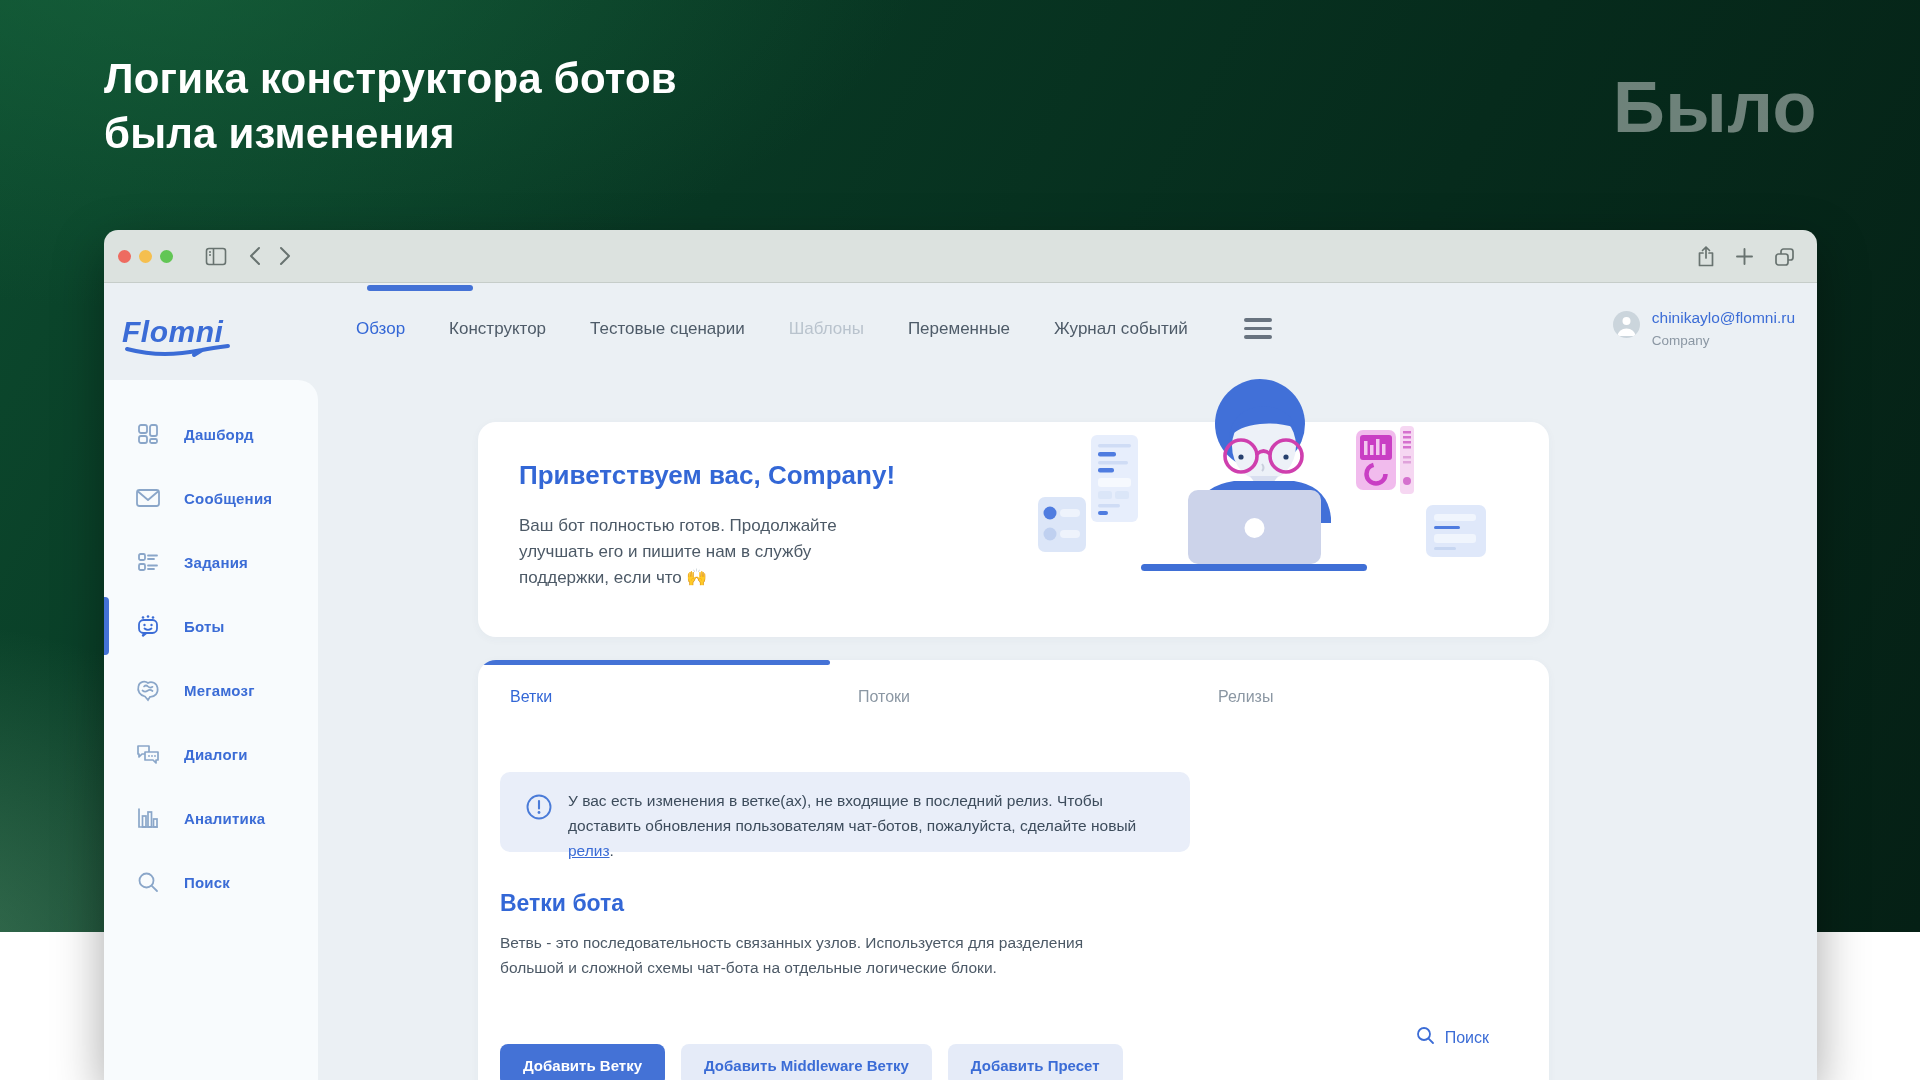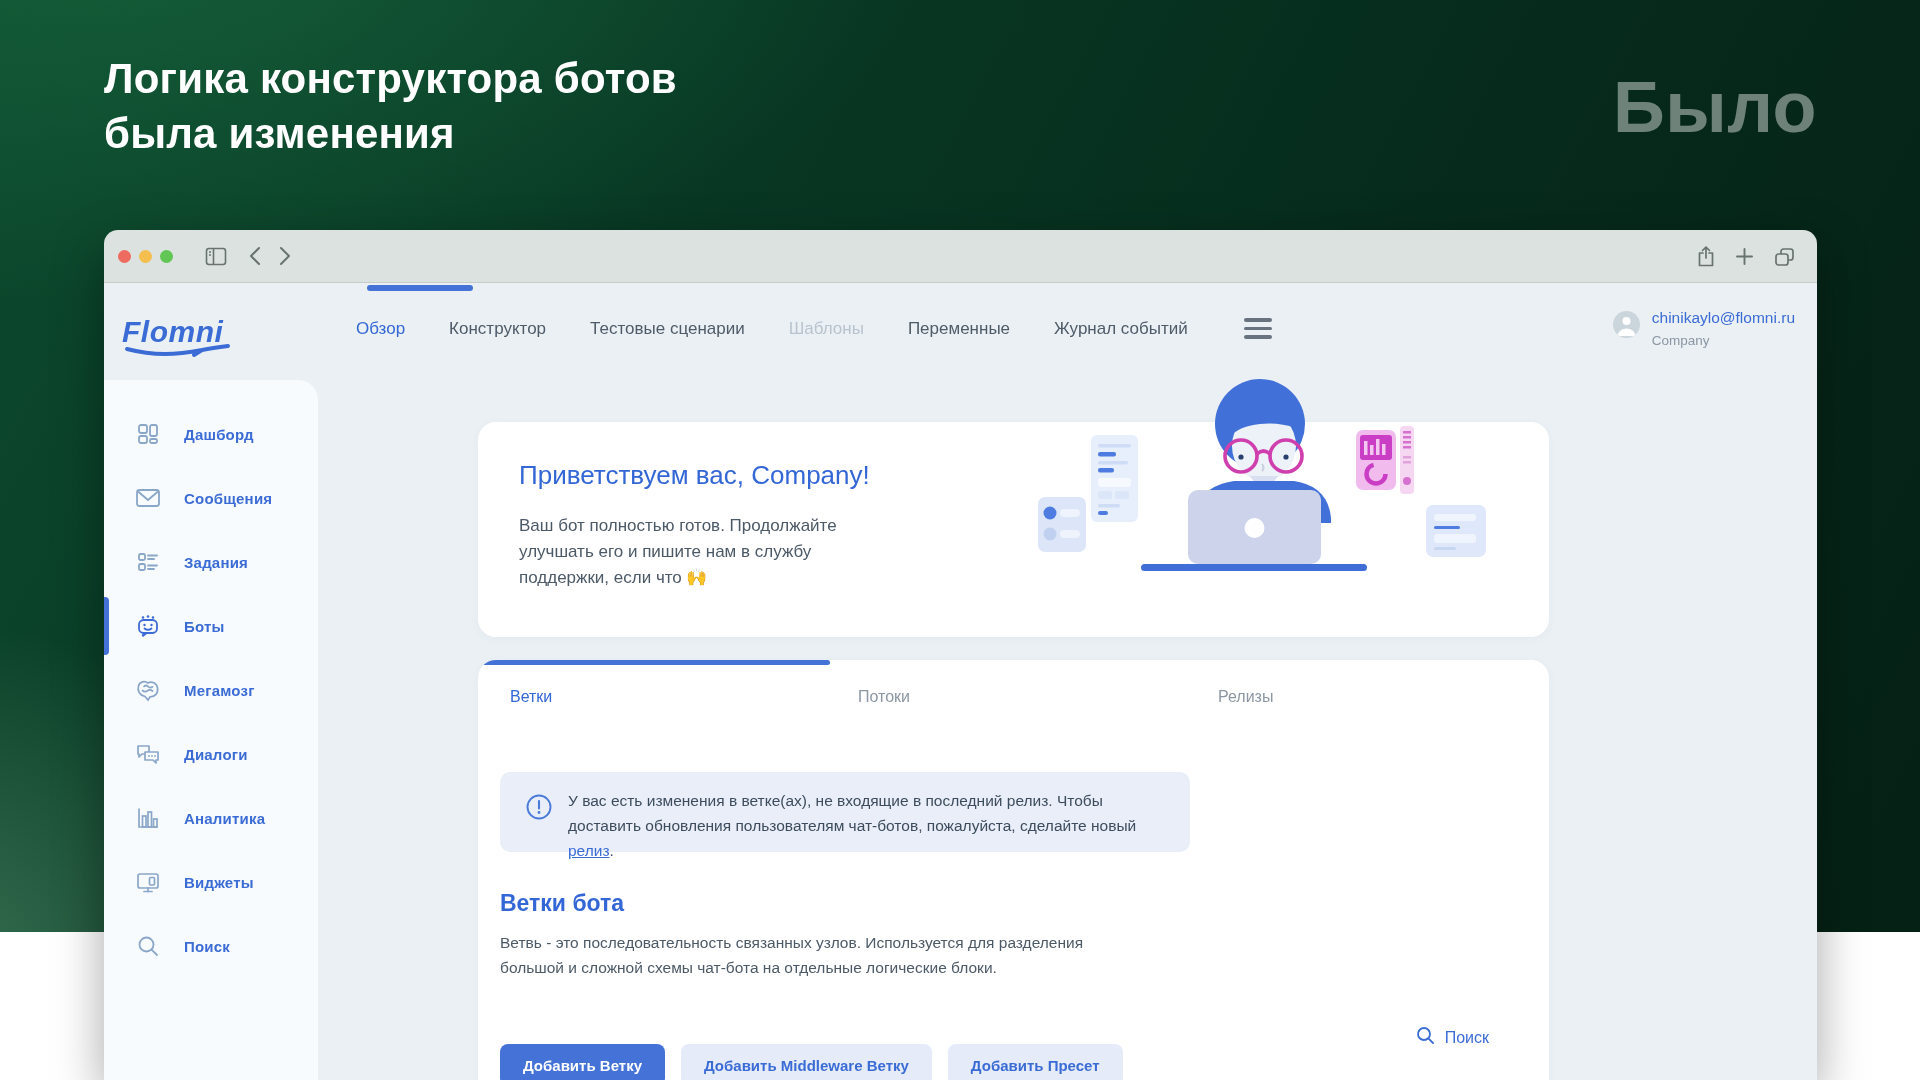--- a/index.html
+++ b/index.html
@@ -73,21 +73,21 @@
   .side-item.active::before { content: ""; position: absolute; left: 0; top: 3px; width: 5px; height: 58px;
                               background: #4472d6; border-radius: 0 4px 4px 0; }
 
   
   .main { flex: 1 1 auto; padding: 42px 0 0 160px; }
   .card { background: #ffffff; border-radius: 18px; width: 1071px; position: relative;
           box-shadow: 0 2px 10px rgba(40,70,110,0.04); }
 
   .welcome-card { height: 215px; }
   .welcome-text { position: absolute; left: 41px; top: 38px; }
-  .welcome-title { font-size: 26px; font-weight: normal; color: #3367d6; }
+  .welcome-title { font-size: 26px; font-weight: bold; color: #3367d6; }
   .welcome-body { margin-top: 22px; font-size: 17px; line-height: 26px; color: #4c5966; width: 335px; }
   .illustration { position: absolute; left: 560px; top: -44px; width: 465px; height: 250px; pointer-events: none; }
 
   .tabs-card { height: 500px; margin-top: 23px; overflow: hidden; }
   .tab-indicator { position: absolute; top: 0; left: 0; width: 352px; height: 5px; background: #4472d6;
                    border-radius: 0 3px 3px 0; }
   .tab { position: absolute; top: 28px; font-size: 16px; color: #8b97a3; cursor: pointer; }
   .tab.active { color: #3367d6; }
   .tab-0 { left: 32px; } .tab-1 { left: 380px; } .tab-2 { left: 740px; }
 
@@ -298,31 +298,20 @@
               <svg width="24" height="23" viewBox="0 0 24 23" fill="none" stroke="currentColor" stroke-width="1.7" stroke-linecap="round">
                 <polyline points="3,2 3,20 21,20"></polyline>
                 <rect x="6.5" y="9" width="3.5" height="11"></rect>
                   <rect x="12" y="5" width="3.5" height="15"></rect>
                   <rect x="17.5" y="12" width="3.5" height="8"></rect>
               </svg>
               </span>
             <span class="s-label">Аналитика</span>
           </div>
 
-          <div class="side-item">
-            <span class="s-icon">
-              <svg width="26" height="23" viewBox="0 0 26 23" fill="none" stroke="currentColor" stroke-width="1.7" stroke-linecap="round">
-                <rect x="3" y="3" width="20" height="14" rx="2"></rect>
-                  <line x1="13" y1="17" x2="13" y2="20.5"></line>
-                  <line x1="9" y1="20.5" x2="17" y2="20.5"></line>
-                <rect x="14.5" y="6.5" width="5" height="7.5" rx="1.2"></rect>
-              </svg>
-              </span>
-            <span class="s-label">Виджеты</span>
-          </div>
 
           <div class="side-item">
             <span class="s-icon">
               <svg width="24" height="24" viewBox="0 0 24 24" fill="none" stroke="currentColor" stroke-width="1.8" stroke-linecap="round">
                 <circle cx="10.5" cy="10.5" r="7"></circle>
                   <line x1="15.8" y1="15.8" x2="21" y2="21"></line>
               </svg>
               </span>
             <span class="s-label">Поиск</span>
           </div>

